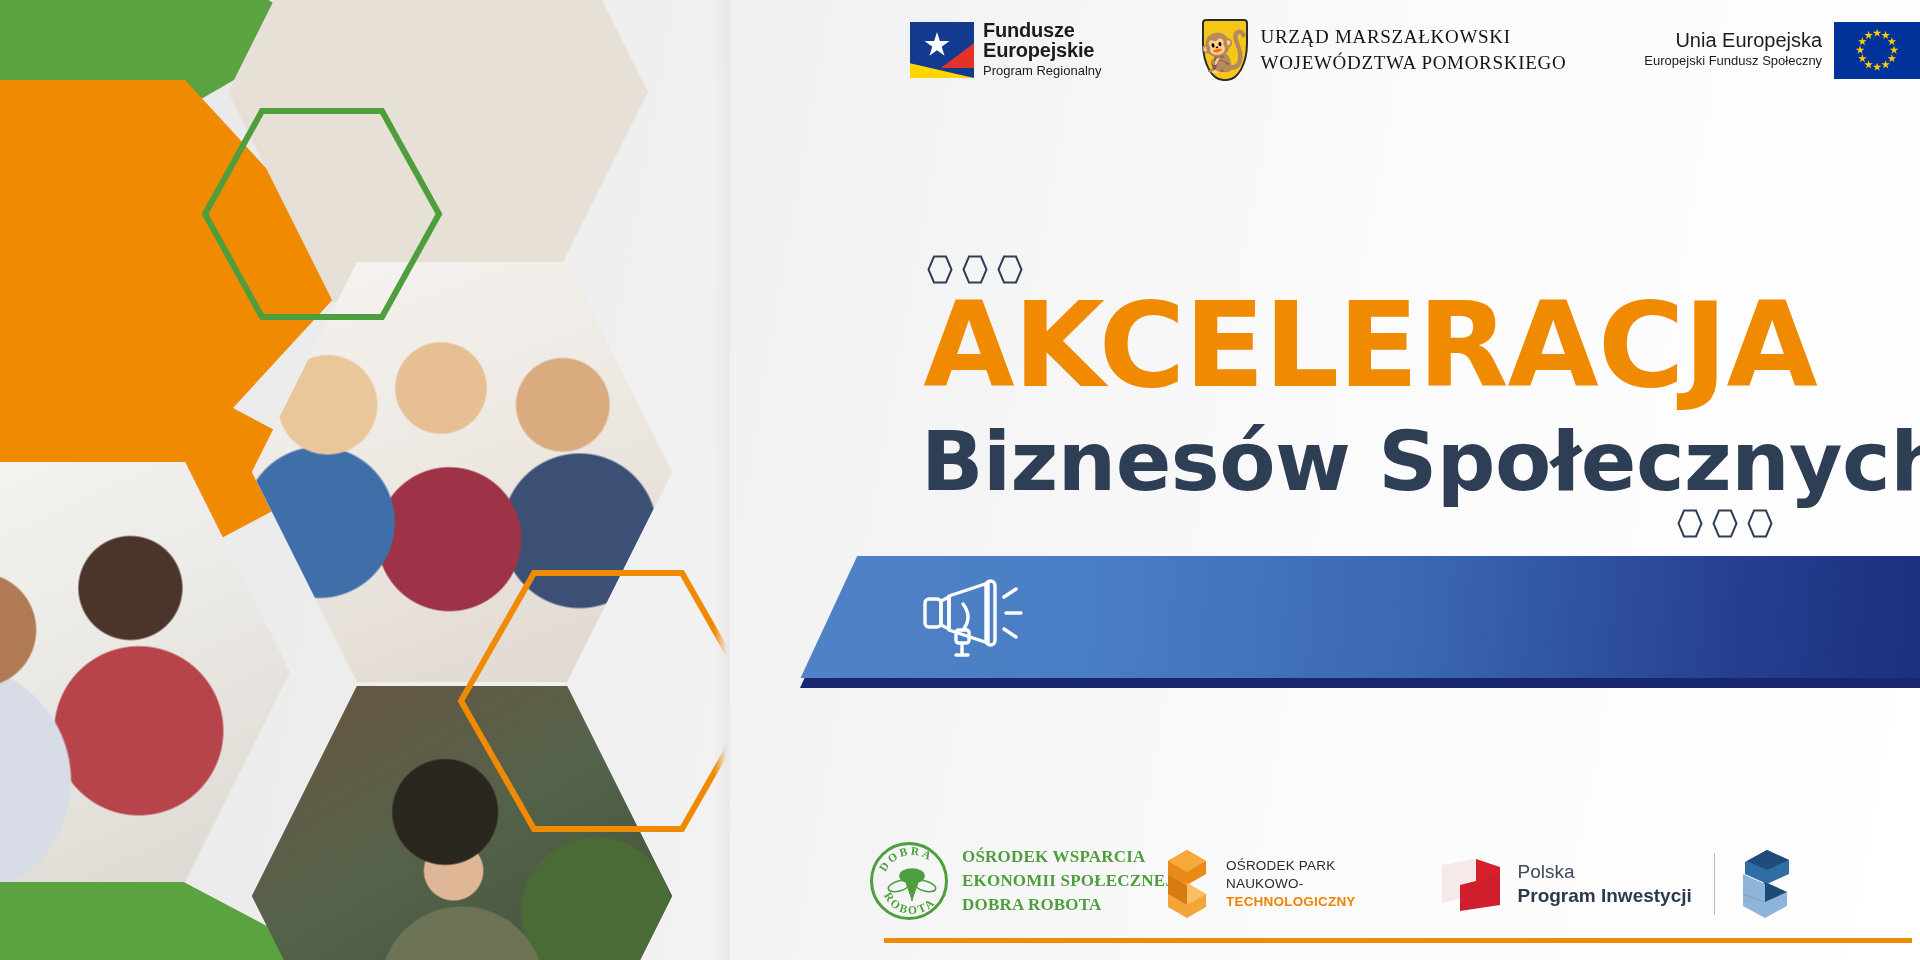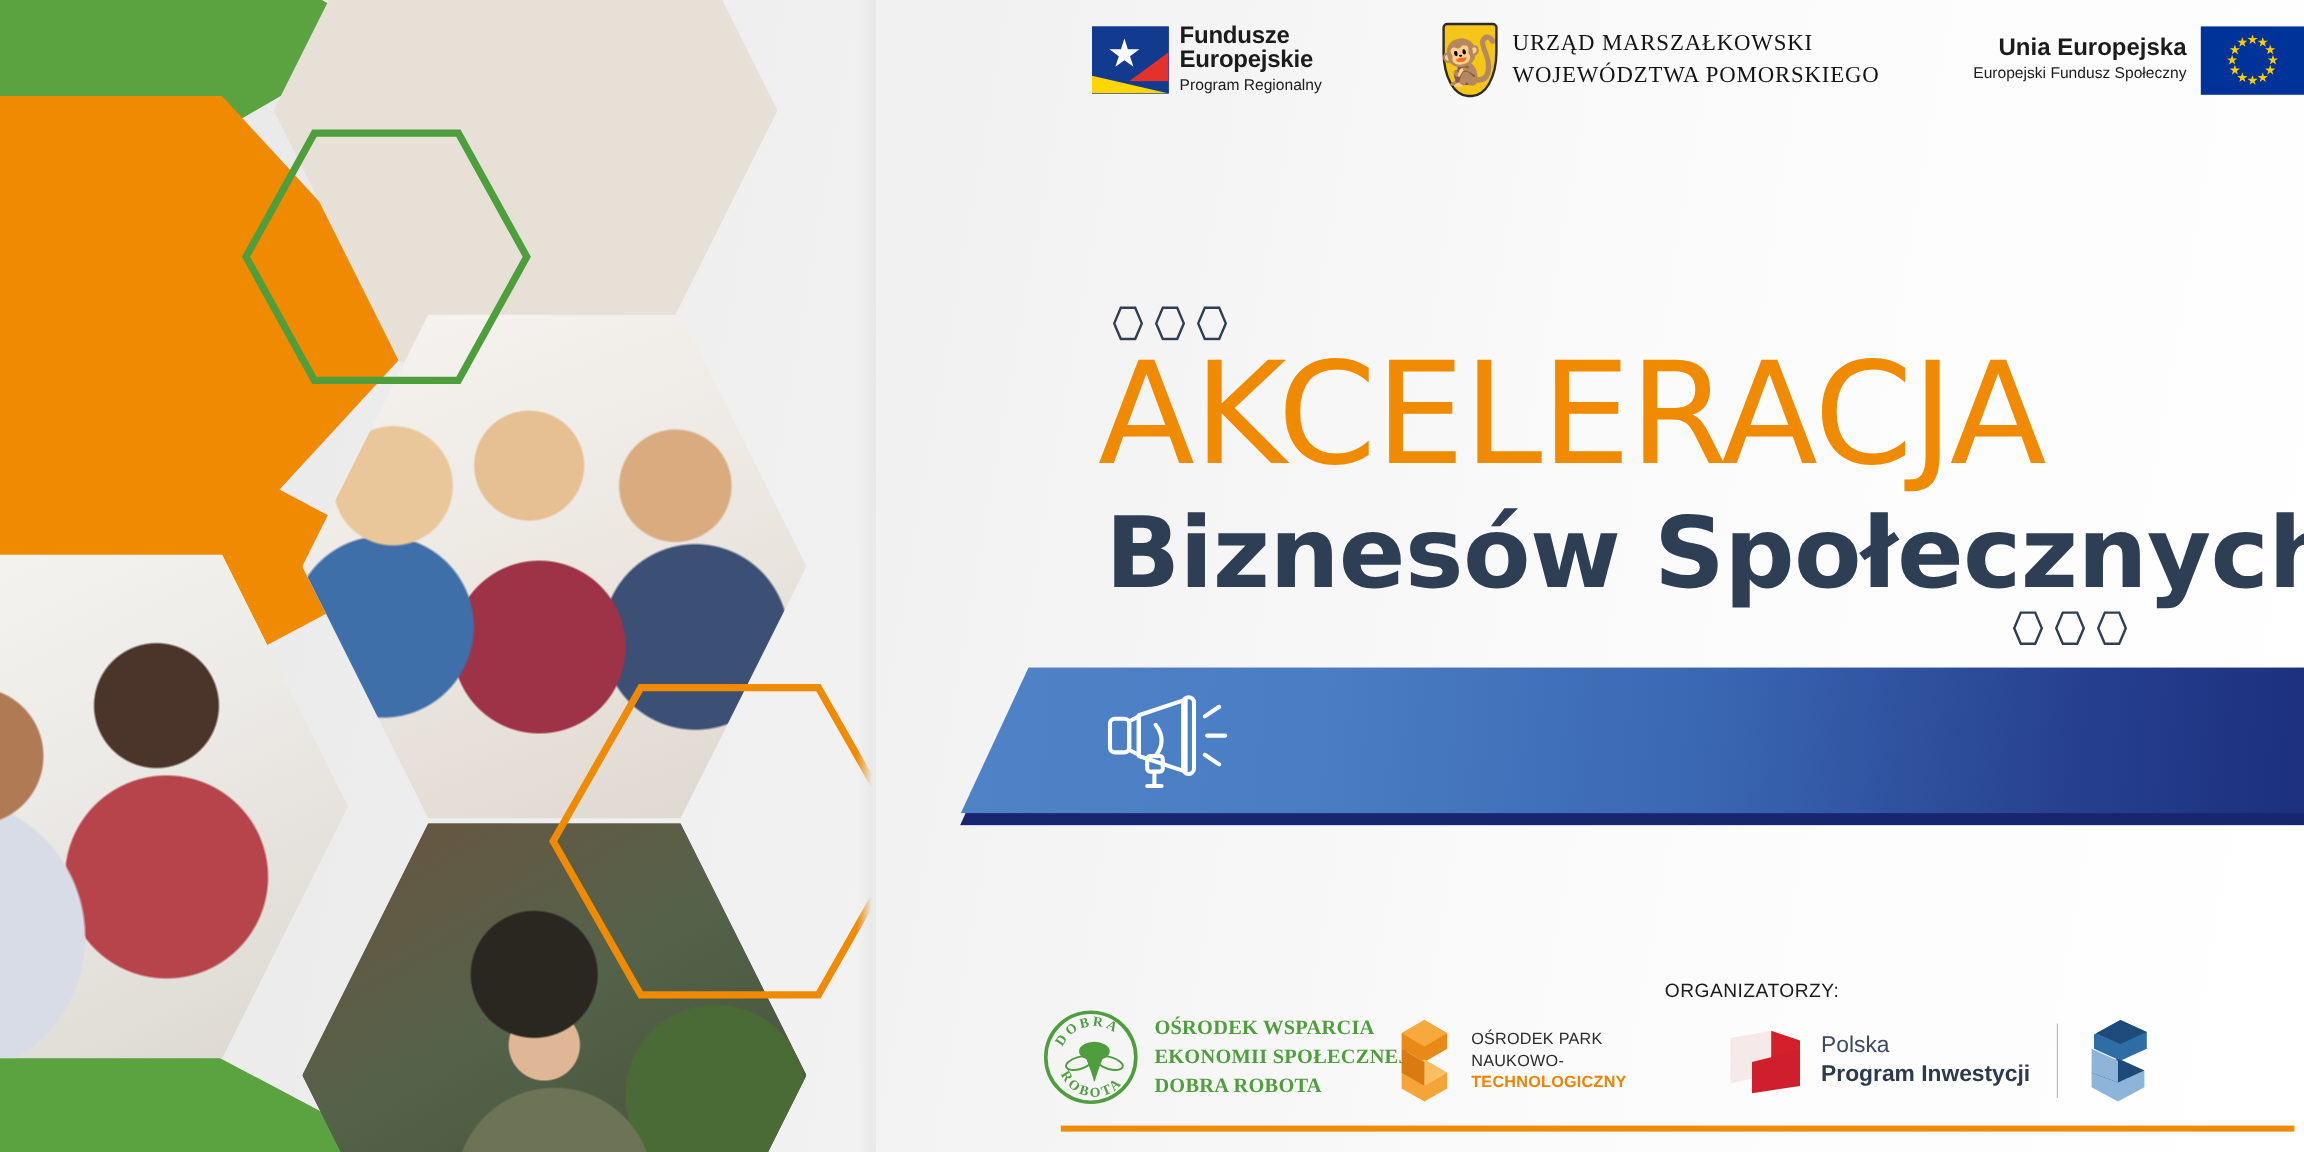--- a/index.html
+++ b/index.html
@@ -103,41 +103,42 @@
   }
   .crest .griffin {
     position:absolute; left:50%; top:50%; transform:translate(-50%,-48%);
     font-size:40px; line-height:1; color:#1d1d1d;
   }
   .um-text { margin-left:13px; color:#131313; font-family:"Liberation Serif", serif; }
   .um-text .l1 { font-size:19px; letter-spacing:.7px; line-height:1.35; }
   .um-text .l2 { font-size:19px; letter-spacing:.7px; line-height:1.35; }
 
   .ue-text { text-align:right; margin-right:12px; color:#1b1b1b; }
-  .ue-text .l1 { font-size:20px; font-weight:bold; line-height:1.1; }
+  .ue-text .l1 { font-size:20px; font-weight:normal; line-height:1.1; }
   .ue-text .l2 { font-size:13px; line-height:1.5; }
   .eu-flag {
     width:86px; height:57px; background:#003399; position:relative;
   }
   .eu-flag .s {
     position:absolute; width:9px; height:9px; background:#ffcc00;
     clip-path:polygon(50% 0%,61% 35%,98% 35%,68% 57%,79% 91%,50% 70%,21% 91%,32% 57%,2% 35%,39% 35%);
   }
 
   
   #titlewrap { position:absolute; left:915px; top:255px; width:910px; }
   #hexrow-top { display:flex; gap:9px; margin-left:12px; margin-bottom:6px; }
   #hexrow-bot { display:flex; gap:9px; justify-content:flex-end; margin-top:4px; margin-right:52px; }
   .hexmini { width:26px; height:29px; }
   .hexmini svg { display:block; }
 
   #title-main {
-    font-size:118px; font-weight:normal; color:#f08a00;
+    font-size:118px; font-weight:bold; color:#f08a00;
     letter-spacing:-1px; line-height:.94; white-space:nowrap;
     font-family:"DejaVu Sans", sans-serif;
+    text-align:center;
   }
   #title-sub {
     font-size:82px; font-weight:bold; color:#2d3e55;
     letter-spacing:-.5px; line-height:1.05; white-space:nowrap;
     margin-top:18px; margin-left:6px;
     font-family:"DejaVu Sans", sans-serif;
   }
 
   
   #banner-shadow {
@@ -364,21 +365,20 @@
           </g>
         </svg>
       </div>
       <div id="owes-text">
         <div>OŚRODEK WSPARCIA</div>
         <div>EKONOMII SPOŁECZNEJ</div>
         <div>DOBRA ROBOTA</div>
       </div>
     </div>
 
-    <div id="organizatorzy-label">ORGANIZATORZY:</div>
 
     <div id="org-logos">
 
       <div class="orgitem">
         <span class="gpnt-mark">
           <svg viewBox="0 0 54 72" width="54" height="72">
             <polygon points="27,2 46,13 46,26 27,37 8,26 8,13" fill="#e98a18"></polygon>
             <polygon points="27,2 46,13 27,24 8,13" fill="#f7a93c"></polygon>
             <polygon points="27,35 46,46 46,59 27,70 8,59 8,46" fill="#f4a53a"></polygon>
             <polygon points="27,35 46,46 27,57 8,46" fill="#fbbf63"></polygon>

